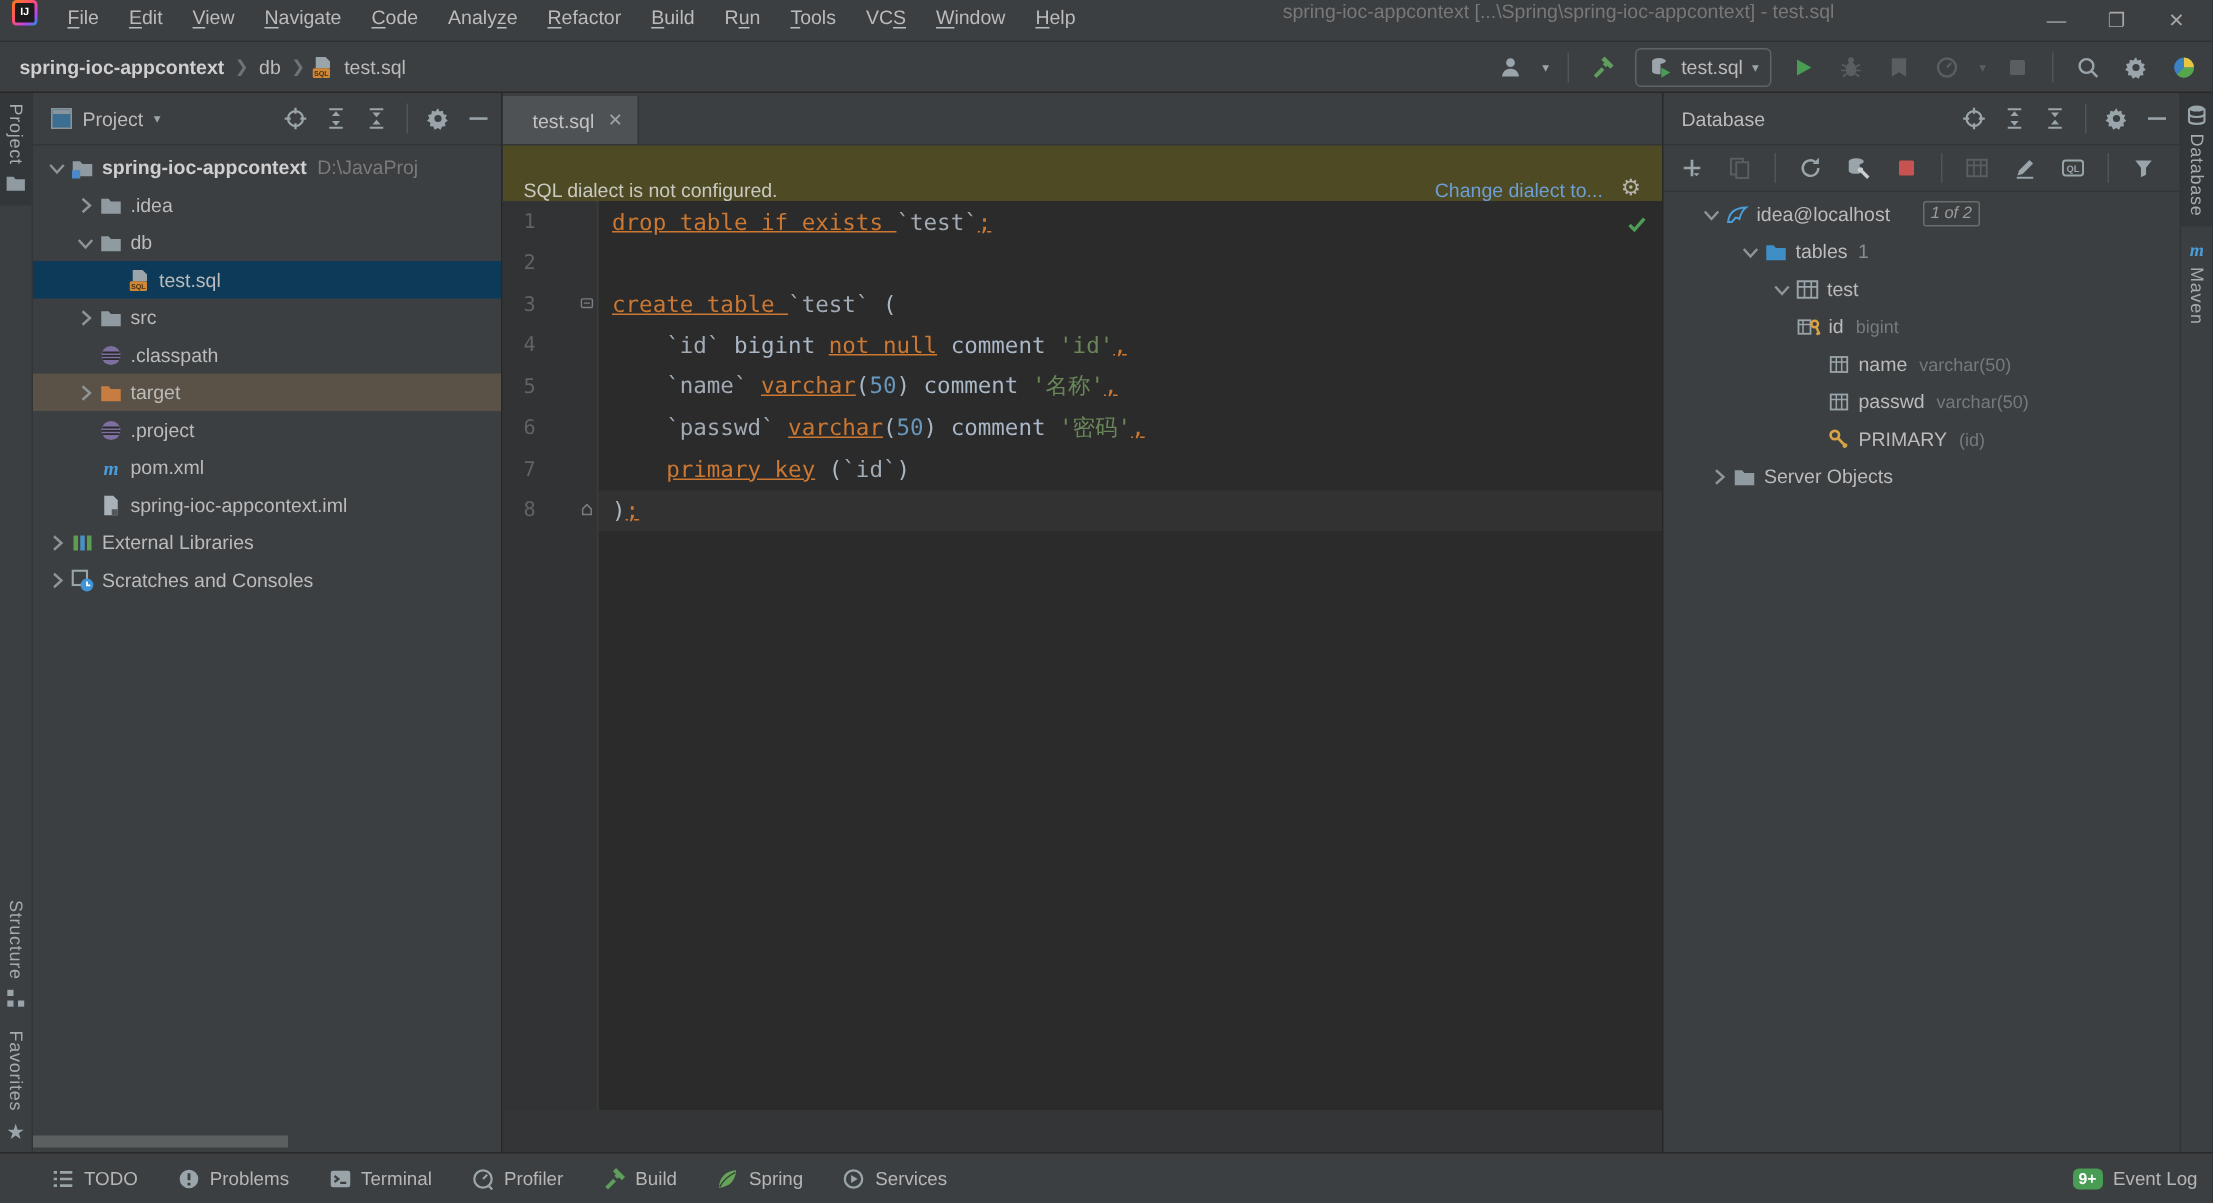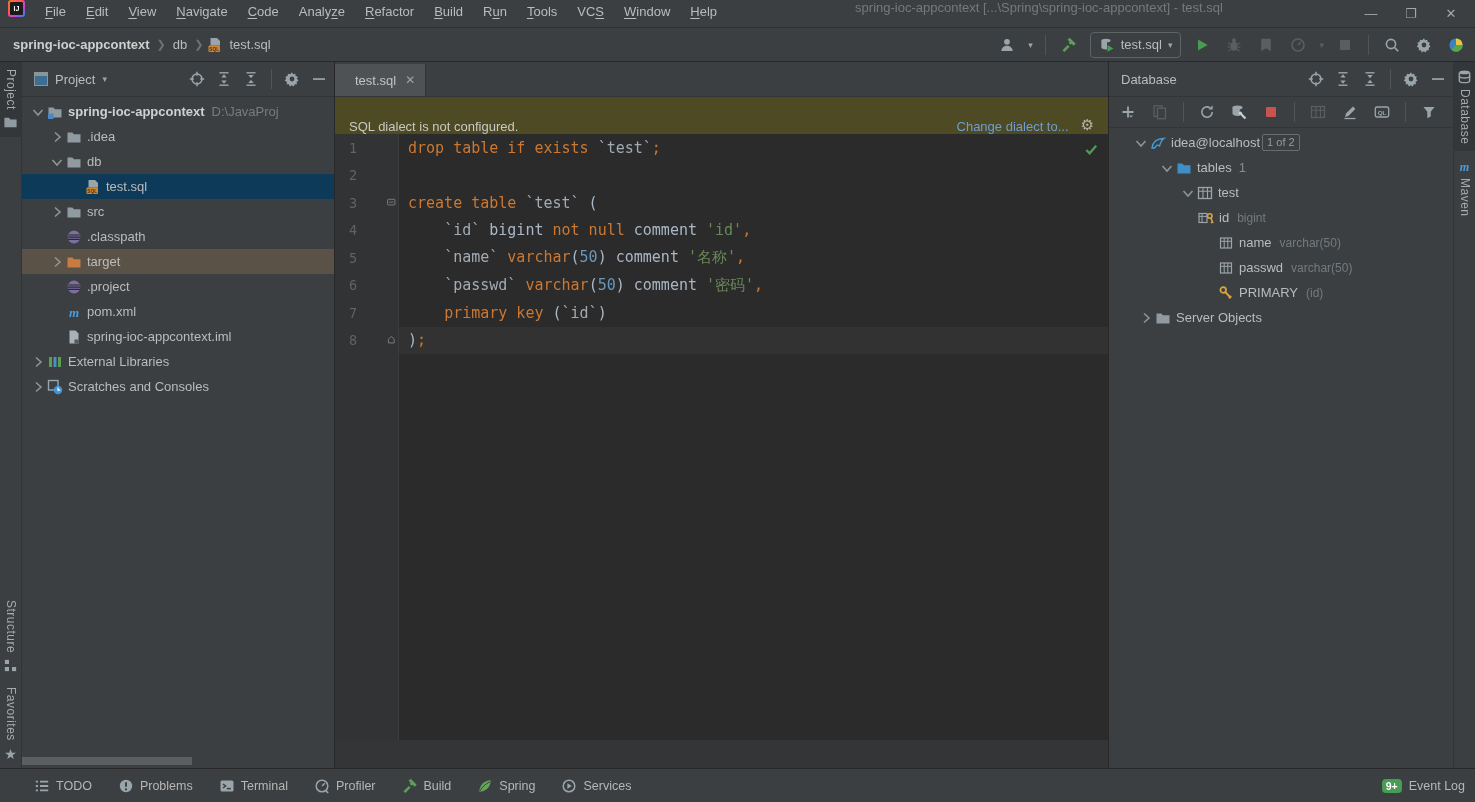--- a/index.html
+++ b/index.html
@@ -60,40 +60,40 @@
   .tree { flex:1; overflow:hidden; padding-top:2px; font-size:13px; position:relative; }
   .trow { height:25px; display:flex; align-items:center; white-space:nowrap; color:#bbbbbb; }
   .trow.sel { background:var(--sel-blue); }
   .trow.warm { background:var(--warm-row); }
   .chev { width:16px; height:16px; display:flex; align-items:center; justify-content:center; color:#8f9496; flex:0 0 16px; }
   .chev.empty { visibility:hidden; }
   .ticon { width:17px; height:16px; display:flex; align-items:center; justify-content:center; margin-right:5px; flex:0 0 17px; }
   .tlabel.bold { font-weight:bold; color:#d0d0d0; }
   .textra { color:#7a7a7a; margin-left:7px; }
   .tcount { color:#8a8a8a; margin-left:7px; }
-  .tbadge { margin-left:2px; font-size:11px; color:#9a9a9a; border:1px solid #6a6d6e; border-radius:2px; padding:0 4px; line-height:15px; }
+  .tbadge { margin-left:22px; font-size:11px; color:#9a9a9a; border:1px solid #6a6d6e; border-radius:2px; padding:0 4px; line-height:15px;font-style:italic; }
   .ttype { color:#747a7e; margin-left:8px; font-size:12px; }
   .hscroll { position:absolute; left:0; bottom:3px; width:170px; height:8px; background:#5c5f60; }
 
   
   .editor { width:773px; flex:0 0 773px; display:flex; flex-direction:column; background:#2b2b2b; min-height:0; }
   .tabbar { height:35px; flex:0 0 35px; background:#3c3f41; display:flex; align-items:flex-end; border-bottom:1px solid #323537; }
   .tab { height:32px; background:#4e5254; display:flex; align-items:center; gap:7px; padding:0 10px; font-size:13px; color:#c3c3c3; border-right:1px solid #323537; }
   .tab-close { color:#9aa5ab; font-size:12px; margin-left:2px; }
   .banner { height:37px; flex:0 0 37px; background:var(--banner-bg); display:flex; align-items:flex-end; padding:0 14px; font-size:13px; color:#c9c9c2; }
   .banner-link { margin-left:auto; color:var(--link-blue); }
   .banner-gear { color:#b3b3ab; margin-left:12px; font-size:15px; }
   .code-area { flex:1; position:relative; font-family:"DejaVu Sans Mono", monospace; font-size:15px; overflow:hidden; display:flex; flex-direction:column; }
   .cline { height:27.5px; display:flex; align-items:center; position:relative; }
   .cline.cur { background:#323232; }
   .gutter-bg { position:absolute; left:0; top:0; bottom:28px; width:64px; background:#313335; border-right:1px solid #3a3c3d; }
   .lnum { width:64px; flex:0 0 64px; color:#606366; font-size:13.5px; padding-left:14px; position:relative; z-index:1; }
   .foldmark { position:absolute; left:51px; z-index:2; color:#707478; display:flex; align-items:center; }
   .ctext { padding-left:9px; z-index:1; white-space:pre; color:var(--c-pl); }
-  .tok-kw { color:var(--c-kw); } .tok-str { color:var(--c-str); } .tok-num { color:var(--c-num);text-align:center; }
+  .tok-kw { color:var(--c-kw);text-decoration:underline; } .tok-str { color:var(--c-str); } .tok-num { color:var(--c-num);text-align:center; }
   .tok-id { color:#a2abb5; } .tok-pl { color:var(--c-pl); }
   .insp-ok { position:absolute; top:8px; right:9px; z-index:3; }
   .editor-bottom { height:28px; flex:0 0 28px; background:#333537; margin-top:auto; }
 
   
   .statusbar { height:34px; flex:0 0 34px; background:#3c3f41; border-top:1px solid #282828; display:flex; align-items:center; font-size:12.5px; padding:0 10px 0 34px; color:#b6b6b6; }
   .sb-item { display:flex; align-items:center; gap:6px; margin-right:26px; }
   .sb-right { margin-left:auto; display:flex; align-items:center; gap:7px; }
   .sb-badge { background:var(--badge-green); color:#fff; font-size:10.5px; font-weight:bold; border-radius:4px; padding:1px 4px; }
   svg { display:block; }

